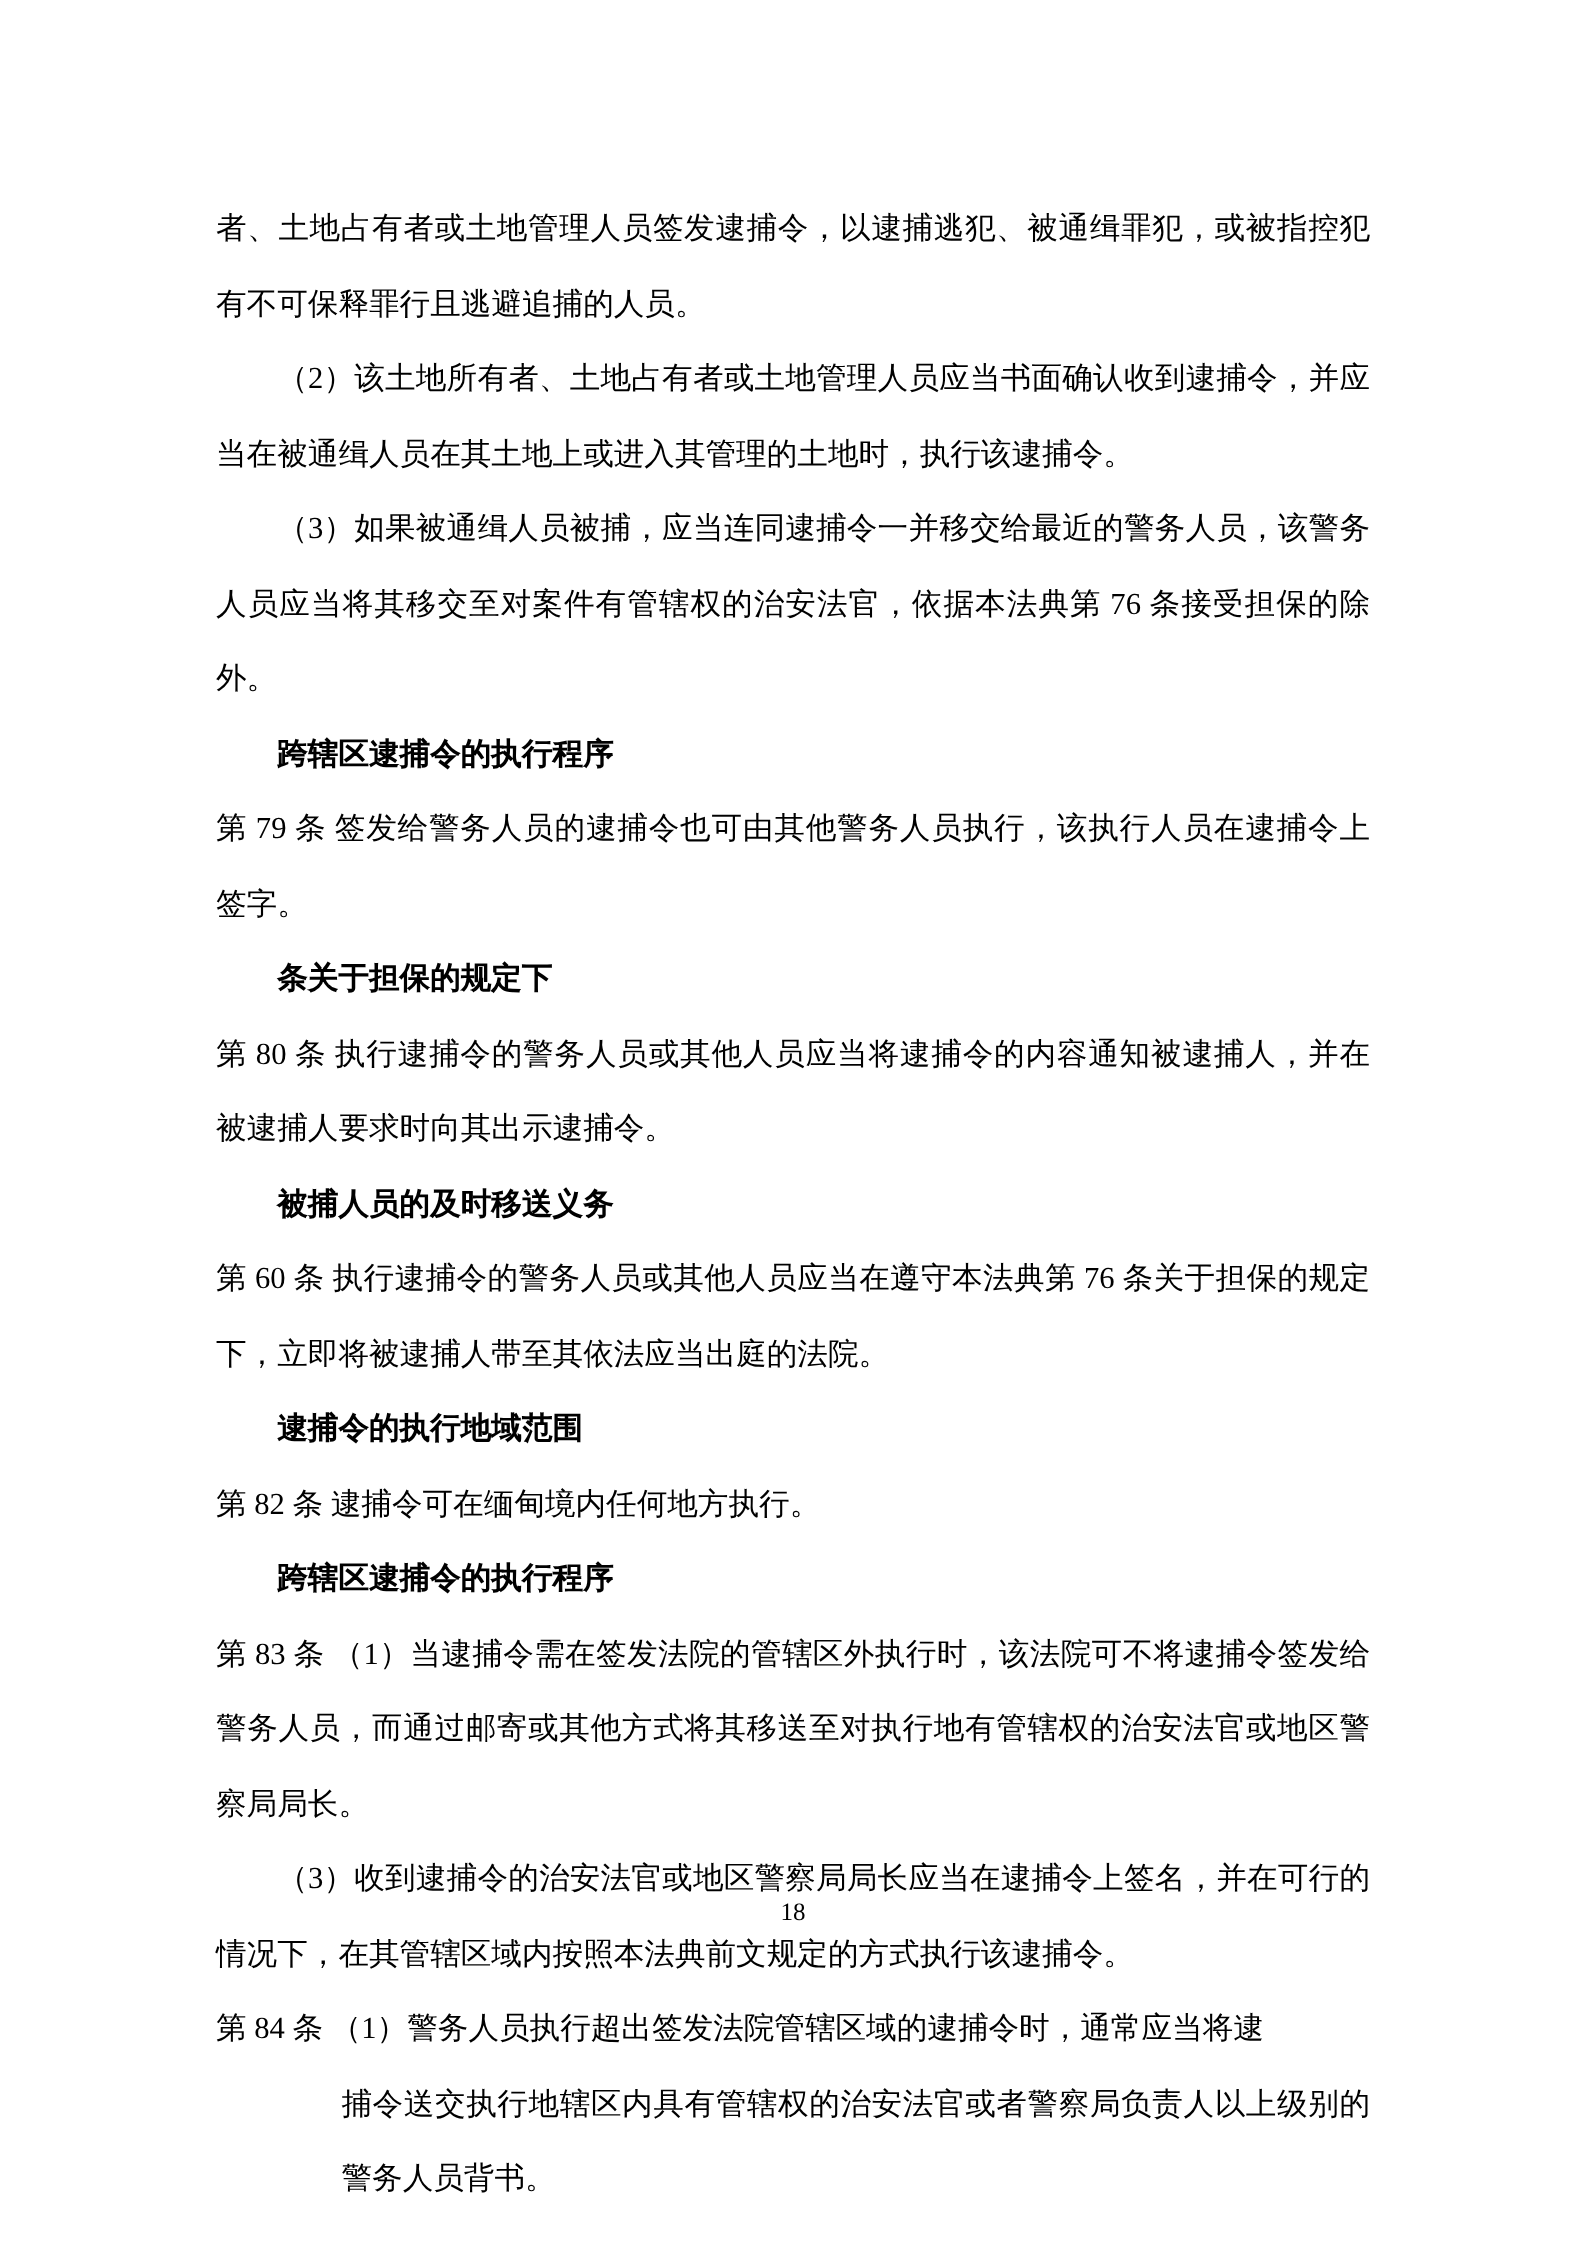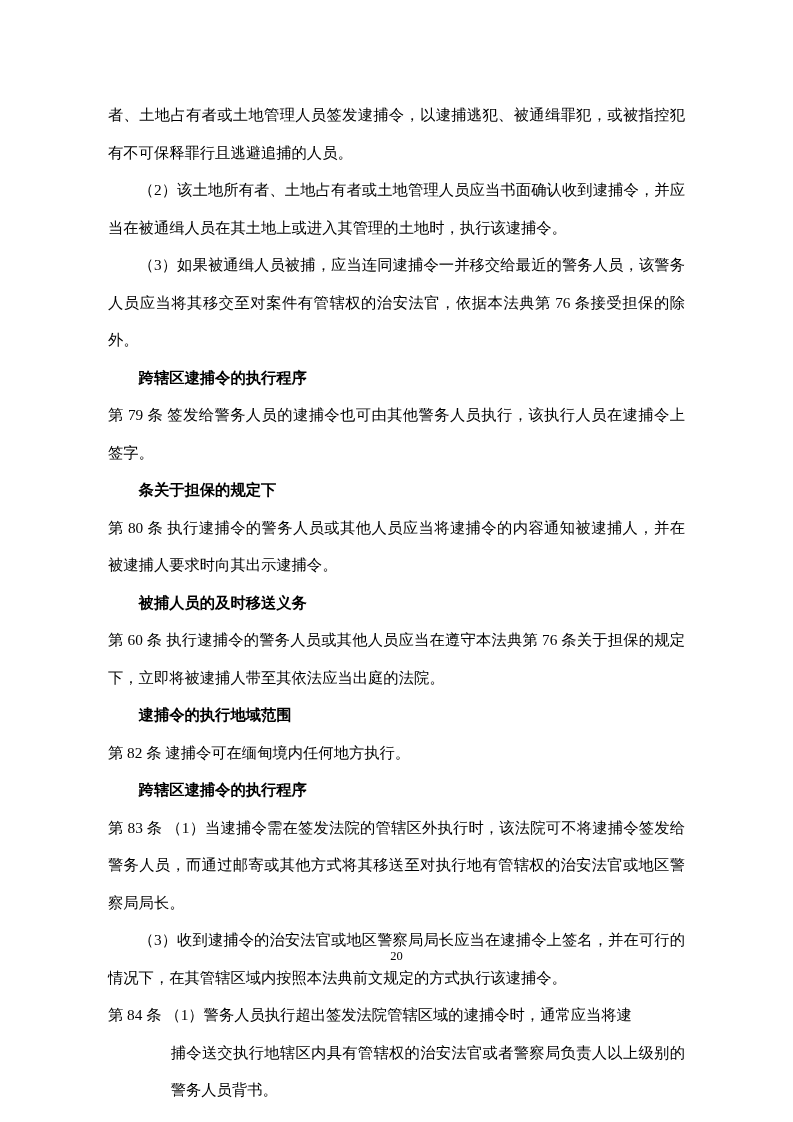--- a/index.html
+++ b/index.html
@@ -80,14 +80,14 @@
 
     <p class="heading">跨辖区逮捕令的执行程序</p>
     <p class="para">第 83 条  （1）当逮捕令需在签发法院的管辖区外执行时，该法院可不将逮捕令签发给警务人员，而通过邮寄或其他方式将其移送至对执行地有管辖权的治安法官或地区警察局局长。</p>
     <p class="para indent">（3）收到逮捕令的治安法官或地区警察局局长应当在逮捕令上签名，并在可行的情况下，在其管辖区域内按照本法典前文规定的方式执行该逮捕令。</p>
 
     <p class="para">第 84 条  （1）警务人员执行超出签发法院管辖区域的逮捕令时，通常应当将逮</p>
     <p class="para hang-indent">捕令送交执行地辖区内具有管辖权的治安法官或者警察局负责人以上级别的警务人员背书。</p>
 
   </div>
 
-  <div class="page-number">20</div>
+  <div class="page-number">18</div>
 </div>
 
 </body></html>

